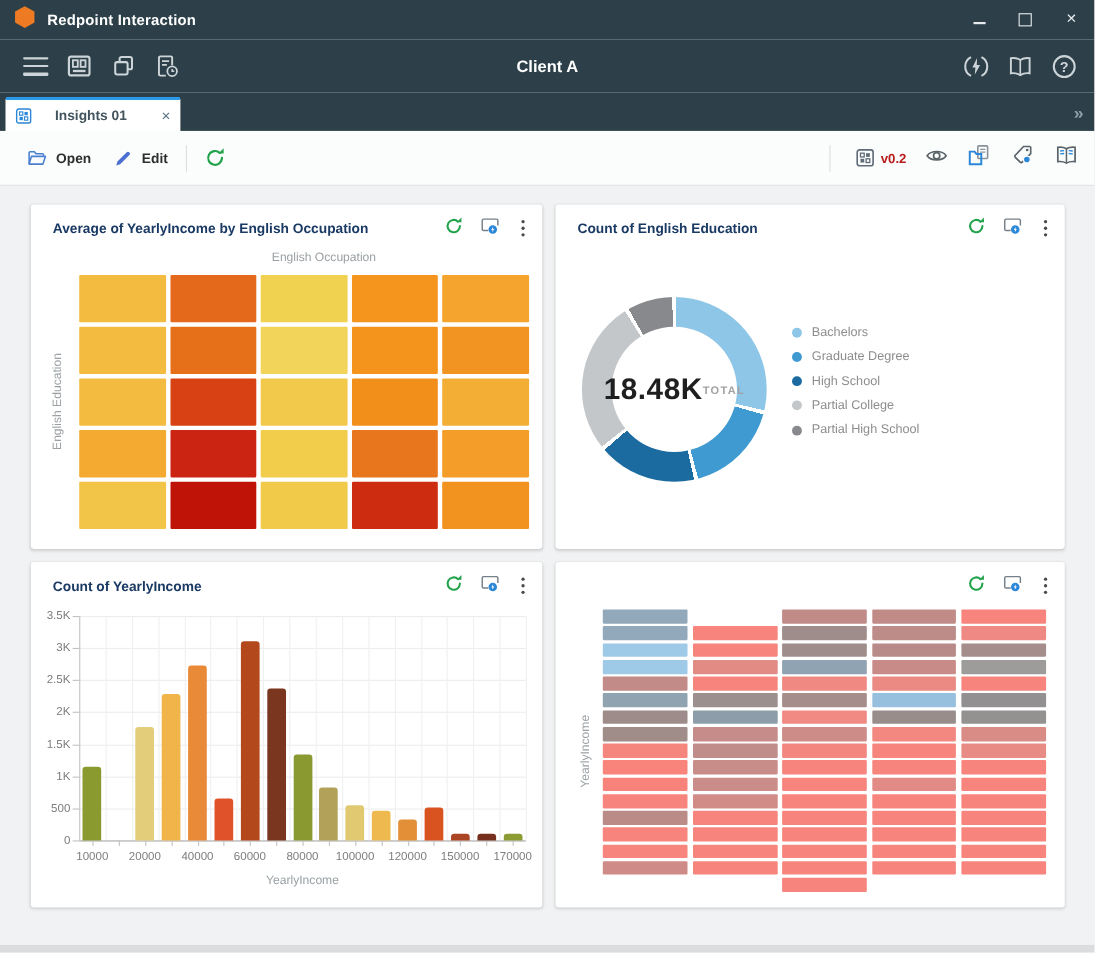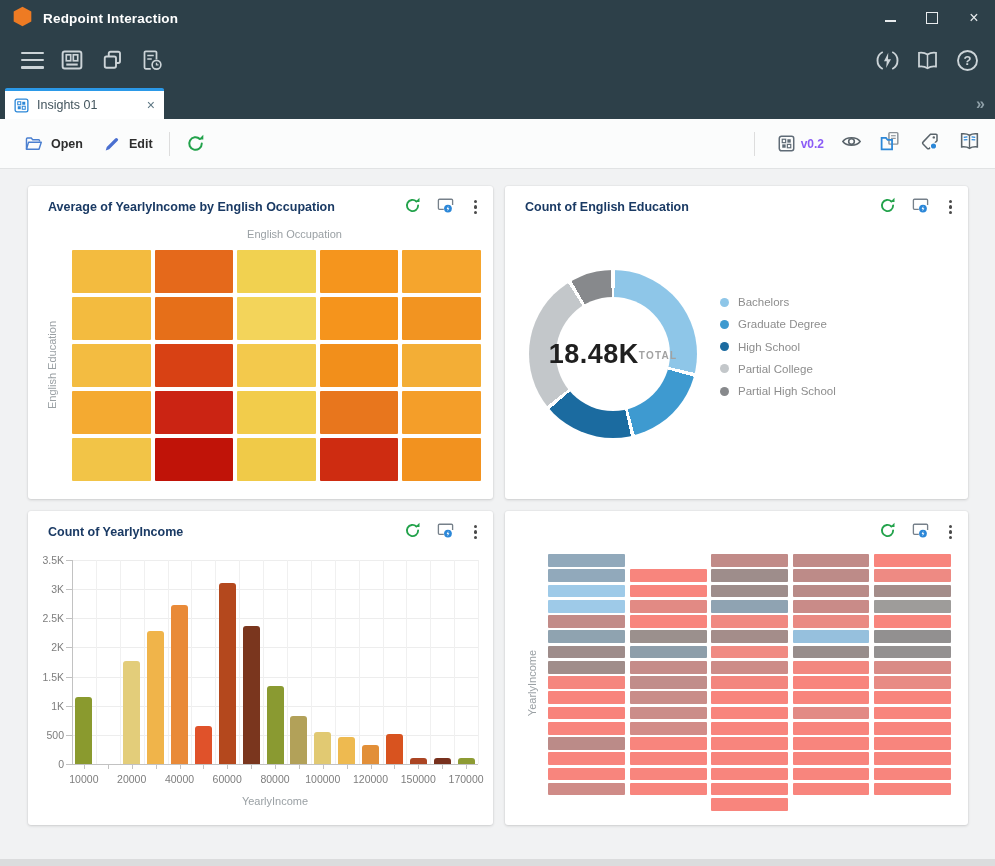--- a/index.html
+++ b/index.html
@@ -20,30 +20,30 @@
   .appbar .iconbtn{width:40px;height:40px;display:flex;align-items:center;justify-content:center;}
   .hamburger{width:23px;height:17px;display:flex;flex-direction:column;justify-content:space-between;}
   .hamburger i{height:2.6px;background:#ccd4d8;border-radius:1px;display:block;}
   .appbar-center{position:absolute;left:0;right:0;text-align:center;color:#fff;font-size:15px;font-weight:700;pointer-events:none;}
   .appbar-right{margin-left:auto;display:flex;align-items:center;padding-right:8px;}
 
   
   .tabstrip{height:35px;background:#2d4049;position:relative;}
   .tab{position:absolute;left:5px;bottom:0;width:141px;height:28px;background:#fff;border-top:3px solid #2b99e8;
        border-radius:2px 2px 0 0;display:flex;align-items:center;padding:0 9px;}
-  .tab-label{font-size:12.5px;color:#42545d;font-weight:400;margin-left:8px;}
+  .tab-label{font-size:12.5px;color:#42545d;font-weight:700;margin-left:21px;}
   .tab-close{margin-left:auto;color:#5d7683;font-size:14px;line-height:1;}
   .tab-overflow{position:absolute;right:10px;bottom:6px;color:#8fa0a8;font-size:16px;font-weight:700;}
 
   
   .toolbar{height:49px;background:#fbfcfc;border-bottom:1px solid #e1e3e4;display:flex;align-items:center;padding:0 14px;}
   .tool-btn{display:flex;align-items:center;gap:8px;padding:0 10px;height:34px;font-size:12.5px;font-weight:700;color:#2e2e2e;}
   .tool-sep{width:1px;height:24px;background:#ddd;margin:0 6px;}
   .toolbar-right{margin-left:auto;display:flex;align-items:center;gap:17px;}
-  .version{display:flex;align-items:center;gap:6px;font-size:12px;font-weight:700;color:#8b5cf6;}
+  .version{display:flex;align-items:center;gap:6px;font-size:12px;font-weight:700;color:#b91c1c;}
 
   
   .content{position:absolute;top:169px;left:0;right:0;bottom:0;background:#f1f2f3;}
   .card{position:absolute;background:#fff;border-radius:3px;
         box-shadow:0 1px 3px rgba(0,0,0,.14),0 0 0 1px rgba(0,0,0,.02);}
   .card-header{position:absolute;top:10px;left:20px;right:12px;display:flex;align-items:center;z-index:5;gap:23px;}
   .card-title{font-size:12.5px;font-weight:700;color:#1a3a64;margin:0;}
   .card-icons{margin-left:auto;display:flex;align-items:center;gap:15px;}
   .kebab{display:flex;flex-direction:column;gap:2.6px;padding:2px 4px;}
   .kebab i{width:3.2px;height:3.2px;border-radius:50%;background:#4a4a4a;display:block;}
@@ -117,20 +117,21 @@
     </span>
     <span class="iconbtn">
       <svg width="25" height="25" viewBox="0 0 20 20">
         <path d="M13.2 9 V3.6 a1 1 0 0 0 -1 -1 H4.6 a1 1 0 0 0 -1 1 v12 a1 1 0 0 0 1 1 h4" fill="none" stroke="#ccd4d8" stroke-width="1.4"></path>
         <line x1="5.8" y1="6" x2="11" y2="6" stroke="#ccd4d8" stroke-width="1.2"></line>
         <line x1="5.8" y1="8.8" x2="9.4" y2="8.8" stroke="#ccd4d8" stroke-width="1.2"></line>
         <circle cx="13.2" cy="13.4" r="3.5" fill="none" stroke="#ccd4d8" stroke-width="1.3"></circle>
         <path d="M13.2 11.7 v1.8 h1.6" fill="none" stroke="#ccd4d8" stroke-width="1.1"></path>
       </svg>
     </span>
+    <span class="appbar-center">Client A</span>
     <div class="appbar-right">
       <span class="iconbtn">
         <svg width="25" height="25" viewBox="0 0 20 20">
           <path d="M6.2 3.2 a7.6 7.6 0 0 0 0 13.6" fill="none" stroke="#ccd4d8" stroke-width="1.5"></path>
           <path d="M13.8 3.2 a7.6 7.6 0 0 1 0 13.6" fill="none" stroke="#ccd4d8" stroke-width="1.5"></path>
           <polygon points="10.6,3.8 7.2,10.6 9.4,10.6 8.9,16 12.8,8.9 10.4,8.9" fill="#ccd4d8"></polygon>
         </svg>
       </span>
       <span class="iconbtn">
         <svg width="25" height="25" viewBox="0 0 20 20">

